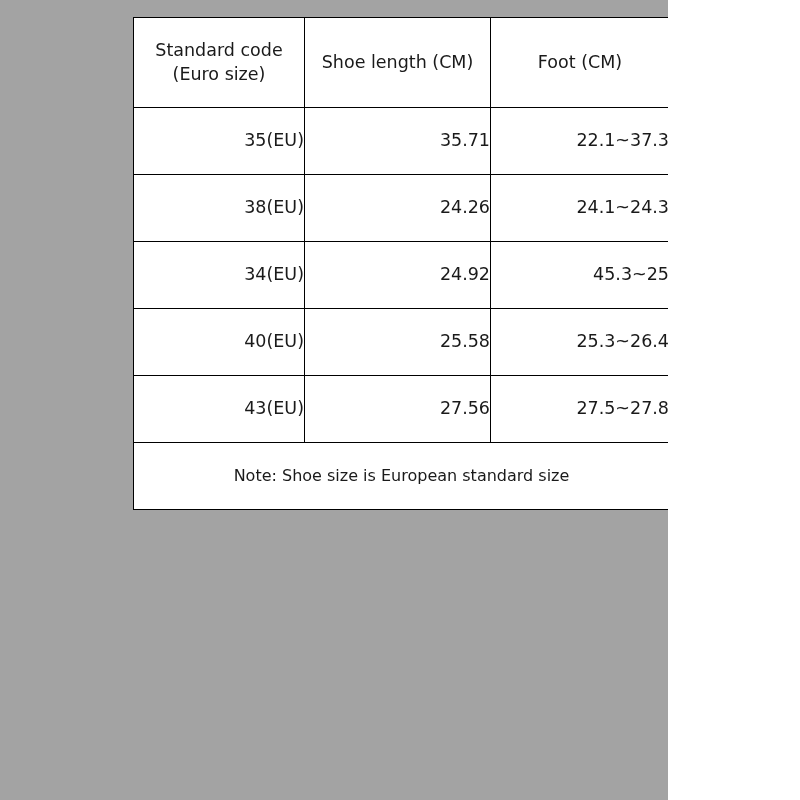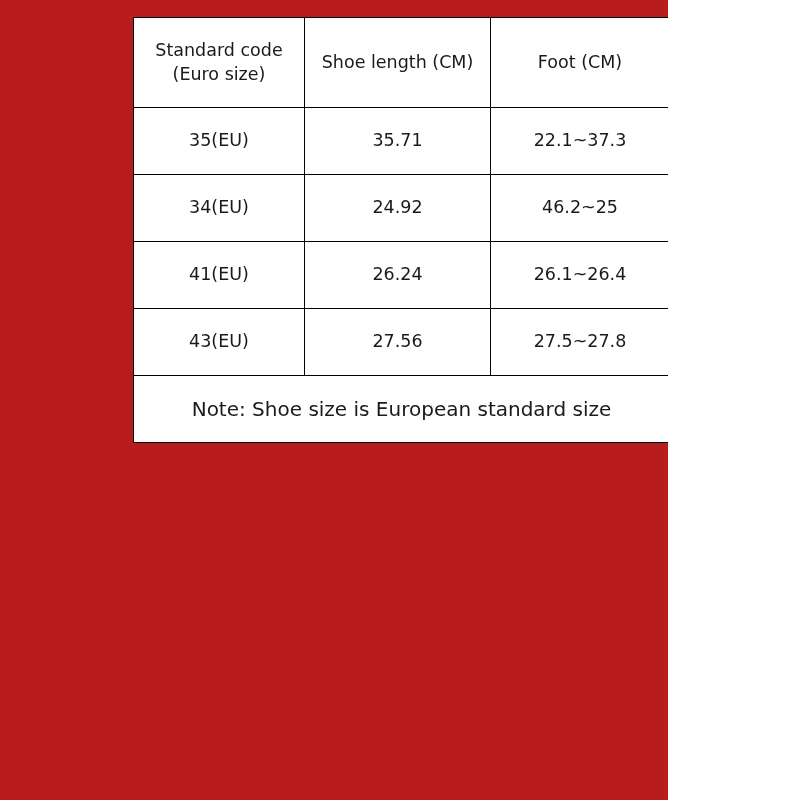--- a/index.html
+++ b/index.html
@@ -8,21 +8,21 @@
     width: 800px;
     height: 800px;
     background: #ffffff;
     font-family: "DejaVu Sans", "Liberation Sans", sans-serif;
   }
 
   #page {
     position: relative;
     width: 668px;
     height: 800px;
-    background: #b91c1c;
+    background: #a3a3a3;
     overflow: hidden;
   }
 
   .size-table {
     position: absolute;
     left: 133px;
     top: 17px;
     width: 536px;
     border-collapse: collapse;
     table-layout: fixed;
@@ -52,25 +52,26 @@
     display: block;
     padding: 0 6px;
   }
 
   .header-line {
     display: block;
   }
 
   .data-row td {
     height: 66px;
+    text-align: right;
   }
 
   .note-row td {
     height: 66px;
-    font-size: 20px;
+    font-size: 16px;
   }
 </style>
 </head>
 <body>
 
 <div id="page">
   <table class="size-table">
     <colgroup>
       <col class="col-1">
       <col class="col-2">
@@ -95,28 +96,33 @@
           </span>
         </td>
       </tr>
 
       <tr class="data-row">
         <td>35(EU)</td>
         <td>35.71</td>
         <td>22.1~37.3</td>
       </tr>
       <tr class="data-row">
+        <td>38(EU)</td>
+        <td>24.26</td>
+        <td>24.1~24.3</td>
+      </tr>
+      <tr class="data-row">
         <td>34(EU)</td>
         <td>24.92</td>
-        <td>46.2~25</td>
+        <td>45.3~25</td>
       </tr>
       <tr class="data-row">
-        <td>41(EU)</td>
-        <td>26.24</td>
-        <td>26.1~26.4</td>
+        <td>40(EU)</td>
+        <td>25.58</td>
+        <td>25.3~26.4</td>
       </tr>
       <tr class="data-row">
         <td>43(EU)</td>
         <td>27.56</td>
         <td>27.5~27.8</td>
       </tr>
 
       <tr class="note-row">
         <td colspan="3">Note: Shoe size is European standard size</td>
       </tr>

